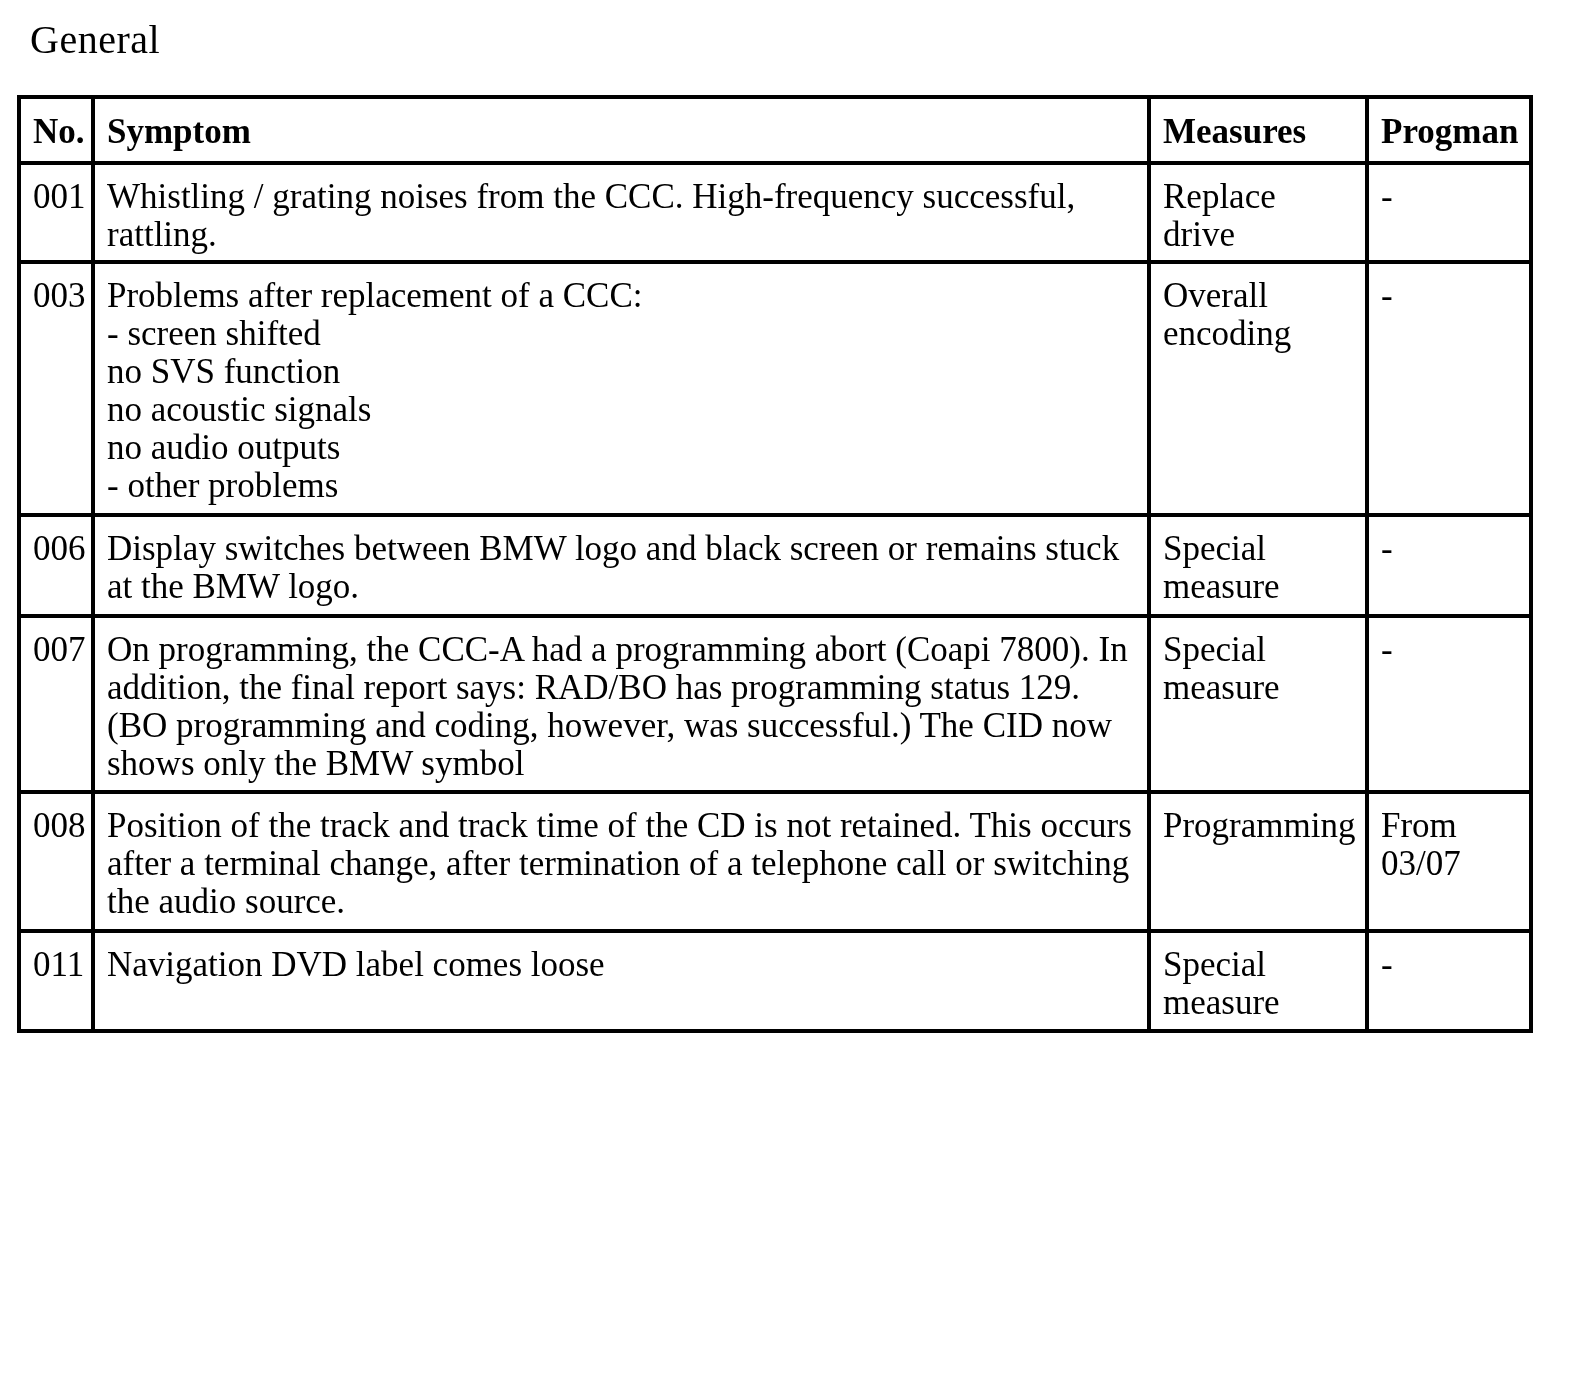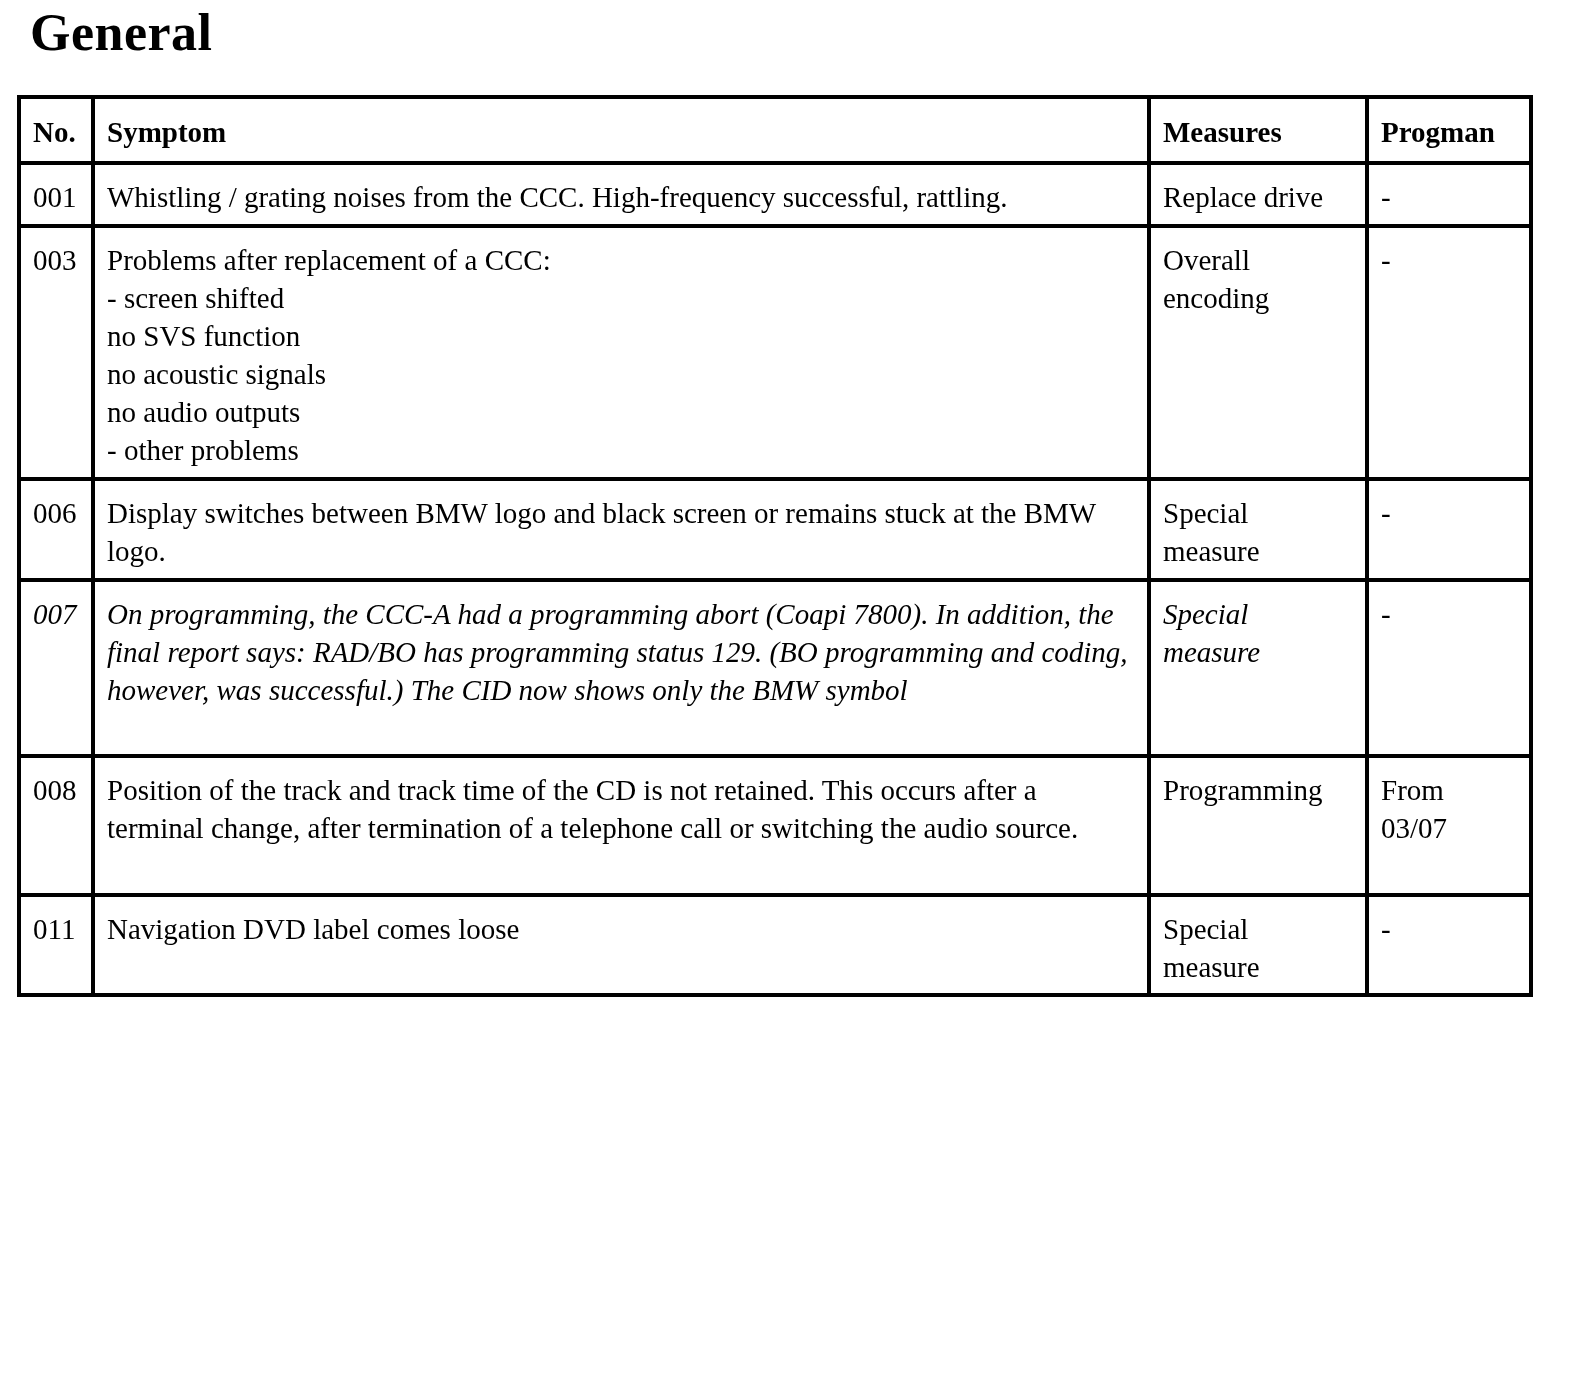--- a/index.html
+++ b/index.html
@@ -11,63 +11,63 @@
       width: 1584px;
       height: 1382px;
       position: relative;
       overflow: hidden;
       font-family: "Liberation Serif", "DejaVu Serif", serif;
       color: #000000;
     }
     .heading {
       position: absolute;
       left: 30px;
-      top: 5px;
+      top: 12px;
       margin: 0;
-      font-size: 52px;
-      font-weight: bold;
+      font-size: 40px;
+      font-weight: normal;
       line-height: 56px;
       letter-spacing: 0.5px;
     }
     table.symptoms {
       position: absolute;
       left: 17px;
       top: 95px;
       width: 1512px;
       border-collapse: collapse;
       table-layout: fixed;
       border: 4px solid #000;
     }
     table.symptoms th,
     table.symptoms td {
       border: 4px solid #000;
       vertical-align: top;
       text-align: left;
-      font-size: 29px;
+      font-size: 35px;
       line-height: 38px;
       padding: 13px 12px 6px 12px;
       white-space: pre-line;
     }
     table.symptoms th {
       font-weight: bold;
       padding-top: 14px;
       padding-bottom: 10px;
     }
     col.c-no { width: 74px; }
     col.c-sym { width: 1056px; }
     col.c-meas { width: 218px; }
     col.c-prog { width: 164px; }
     td.no { padding-left: 10px; padding-right: 4px; }
     tr.r-head { height: 62px; }
     tr.r-001 { height: 63px; }
     tr.r-002 { height: 62px; }
     tr.r-003 { height: 253px; }
     tr.r-005 { height: 101px; }
     tr.r-006 { height: 101px; }
-    tr.r-007 { height: 176px; font-style: italic; }
+    tr.r-007 { height: 176px; }
     tr.r-008 { height: 139px; }
     tr.r-010 { height: 101px; }
     tr.r-011 { height: 100px; }
     tr.r-012 { height: 104px; }
   </style>
 </head>
 <body>
 
 <h1 class="heading">General</h1>
 

